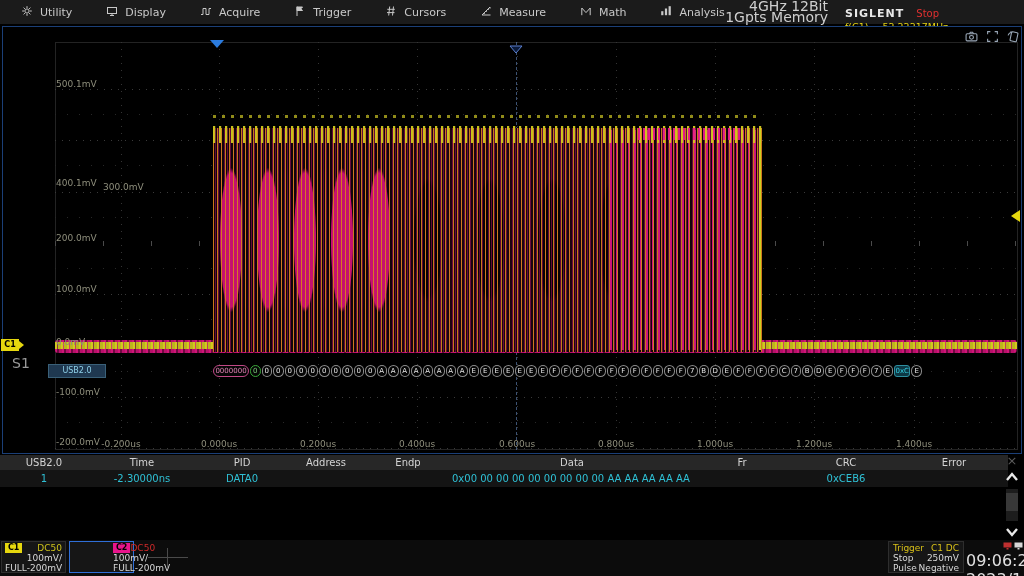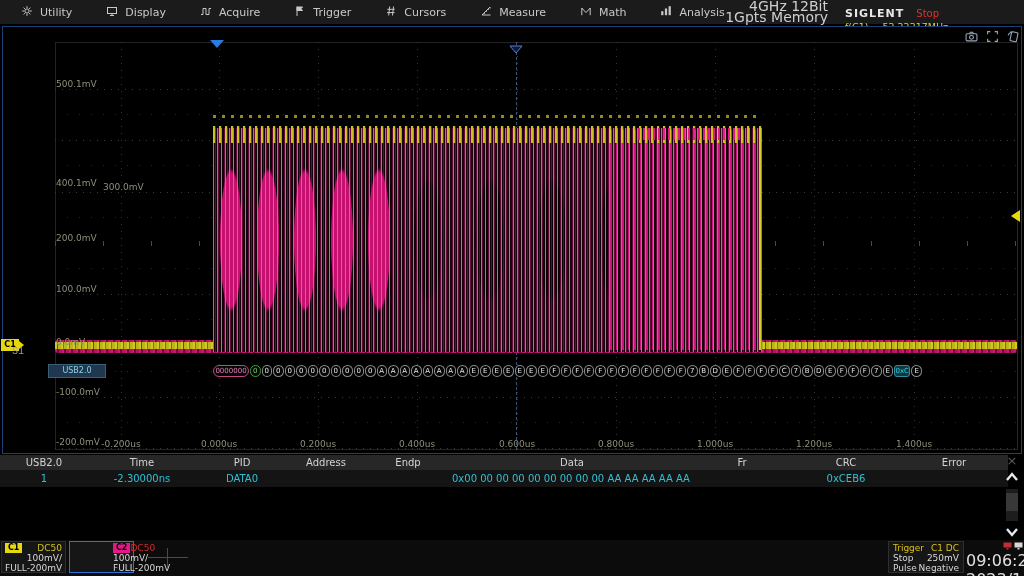--- a/index.html
+++ b/index.html
@@ -62,21 +62,21 @@
      border-left:7px solid transparent;border-right:7px solid transparent;border-top:8px solid #2b7ce0;}
   #trig-delay-tri{position:absolute;left:509px;top:39px;}
   #trig-level{position:absolute;left:1011px;top:210px;width:0;height:0;
      border-top:6px solid transparent;border-bottom:6px solid transparent;border-right:9px solid #e6d70e;}
   #ch-zero{position:absolute;left:1px;top:339px;width:18px;height:12px;background:#e6d70e;color:#000;
      font-size:8px;font-weight:bold;text-align:center;line-height:12px;}
   #ch-zero::after{content:"";position:absolute;left:18px;top:2px;border-top:4px solid transparent;
      border-bottom:4px solid transparent;border-left:5px solid #e6d70e;}
   #zero-vlabel{position:absolute;left:56px;top:337px;color:#8e8e7c;font-size:9px;}
   
-  #s1-label{position:absolute;left:12px;top:346px;color:#9a9a9a;font-size:10px;font-family:Liberation Mono, monospace;}
+  #s1-label{position:absolute;left:12px;top:355px;color:#9a9a9a;font-size:14px;}
   #bus-badge{position:absolute;left:48px;top:364px;width:56px;height:12px;background:#1f3850;border:1px solid #3a6078;
      color:#8fd0e8;font-size:8px;text-align:center;line-height:12px;}
   #tokens{position:absolute;left:213px;top:364px;height:13px;display:flex;gap:1px;align-items:center;}
   .tok{height:10px;min-width:7.5px;border:1px solid rgba(210,210,210,.65);border-radius:6px;color:#e8e8e8;
      font-size:7px;line-height:10px;text-align:center;background:rgba(8,8,8,.6);padding:0 .5px;}
   .tok.sync{min-width:33px;border-color:#c04886;color:#e082b4;}
   .tok.pid{border-color:#3aa83a;color:#7fd07f;}
   .tok.crc{border-color:#2e8fa0;color:#35cfe2;background:#0d3844;border-radius:3px;}
   
   #grid-icons{position:absolute;left:964px;top:29px;display:flex;gap:7px;}

